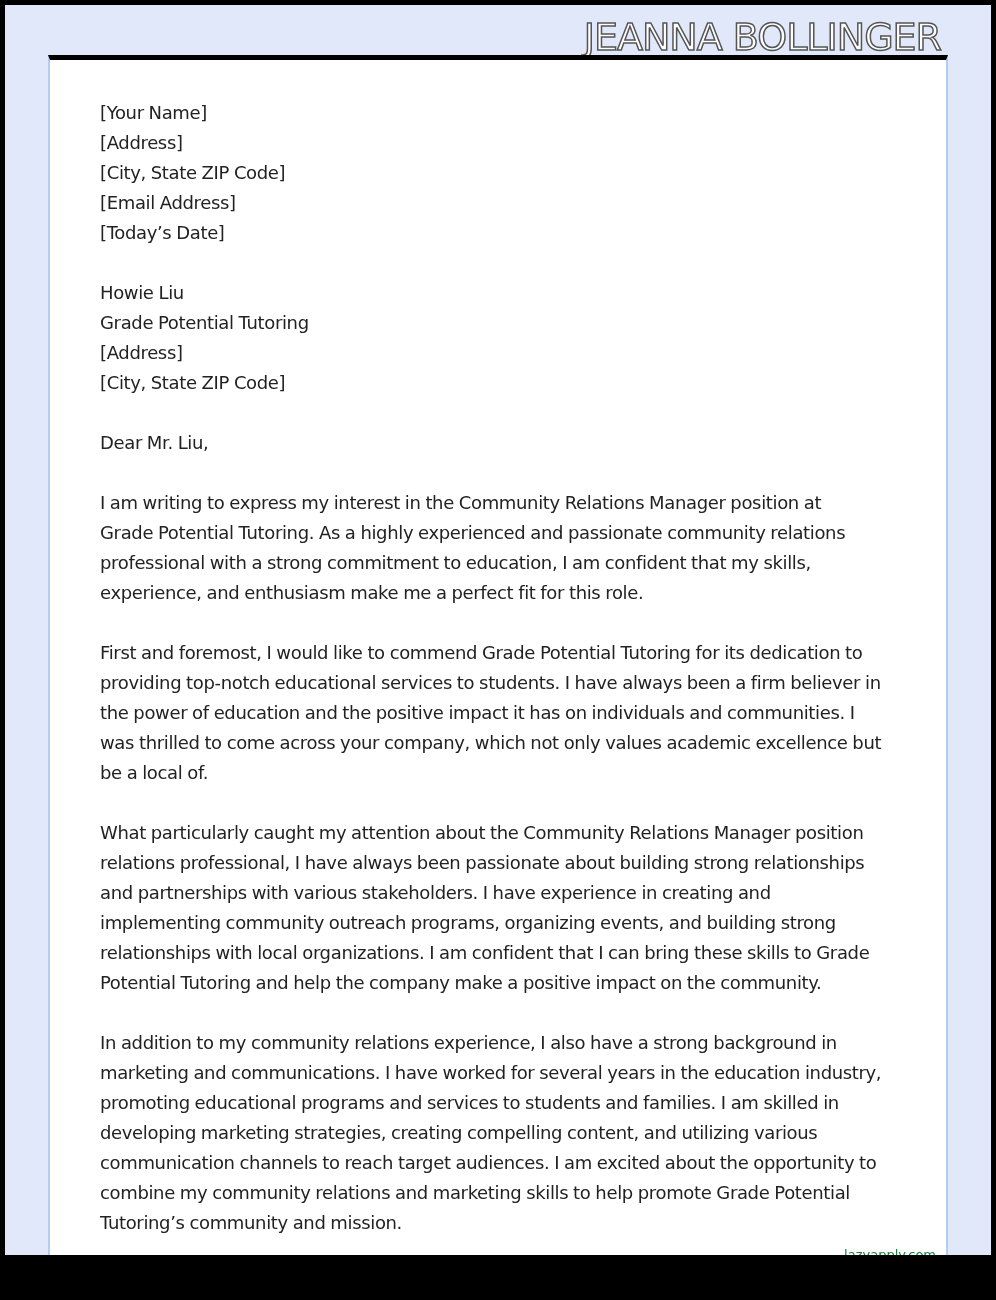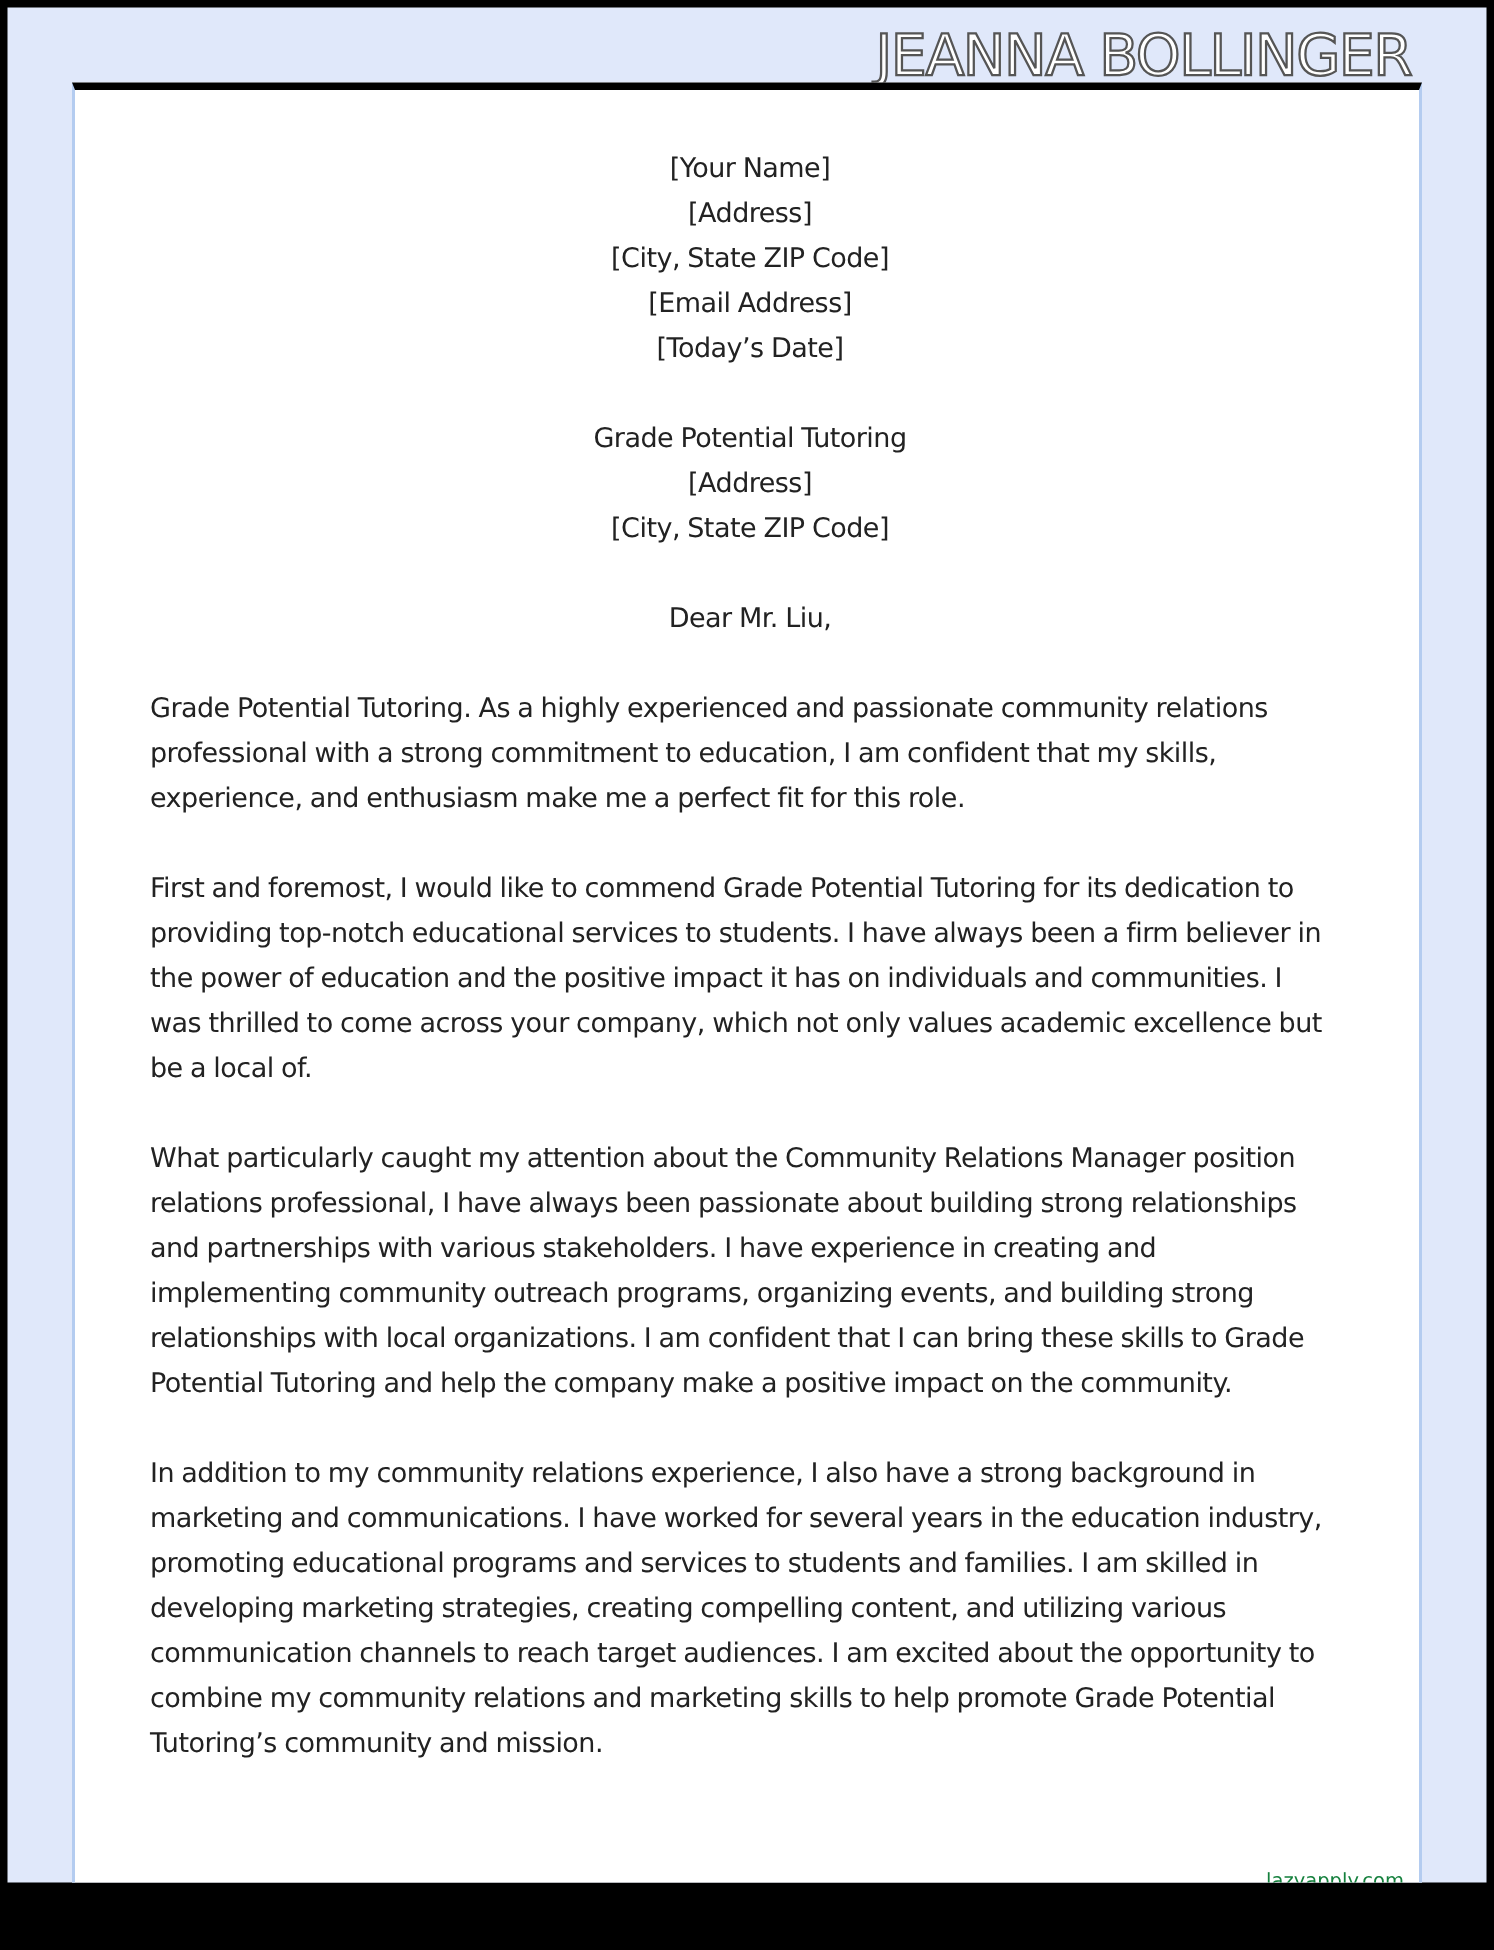--- a/index.html
+++ b/index.html
@@ -46,21 +46,21 @@
       left: 95px;
       top: 93px;
       width: 800px;
       font-family: "DejaVu Sans", sans-serif;
       font-size: 18px;
       line-height: 30px;
       color: #222222;
       letter-spacing: -0.35px;
       word-spacing: -0.5px;
     }
-    .block { margin-bottom: 30px; text-align: center; }
+    .block { margin-bottom: 30px; }
     .block .line { display: block; white-space: nowrap; }
     .para { margin-bottom: 30px; }
     .para .line { display: block; white-space: nowrap; }
     .watermark {
       position: absolute;
       right: 55px;
       top: 1242px;
       font-family: "DejaVu Sans", sans-serif;
       font-size: 13px;
       color: #15803d;
@@ -80,30 +80,32 @@
 
     <div class="block">
       <span class="line">[Your Name]</span>
       <span class="line">[Address]</span>
       <span class="line">[City, State ZIP Code]</span>
       <span class="line">[Email Address]</span>
       <span class="line">[Today’s Date]</span>
     </div>
 
     <div class="block">
+      <span class="line">Howie Liu</span>
       <span class="line">Grade Potential Tutoring</span>
       <span class="line">[Address]</span>
       <span class="line">[City, State ZIP Code]</span>
     </div>
 
     <div class="block">
       <span class="line">Dear Mr. Liu,</span>
     </div>
 
     <div class="para">
+      <span class="line">I am writing to express my interest in the Community Relations Manager position at</span>
       <span class="line">Grade Potential Tutoring. As a highly experienced and passionate community relations</span>
       <span class="line">professional with a strong commitment to education, I am confident that my skills,</span>
       <span class="line">experience, and enthusiasm make me a perfect fit for this role.</span>
     </div>
 
     <div class="para">
       <span class="line">First and foremost, I would like to commend Grade Potential Tutoring for its dedication to</span>
       <span class="line">providing top-notch educational services to students. I have always been a firm believer in</span>
       <span class="line">the power of education and the positive impact it has on individuals and communities. I</span>
       <span class="line">was thrilled to come across your company, which not only values academic excellence but</span>

